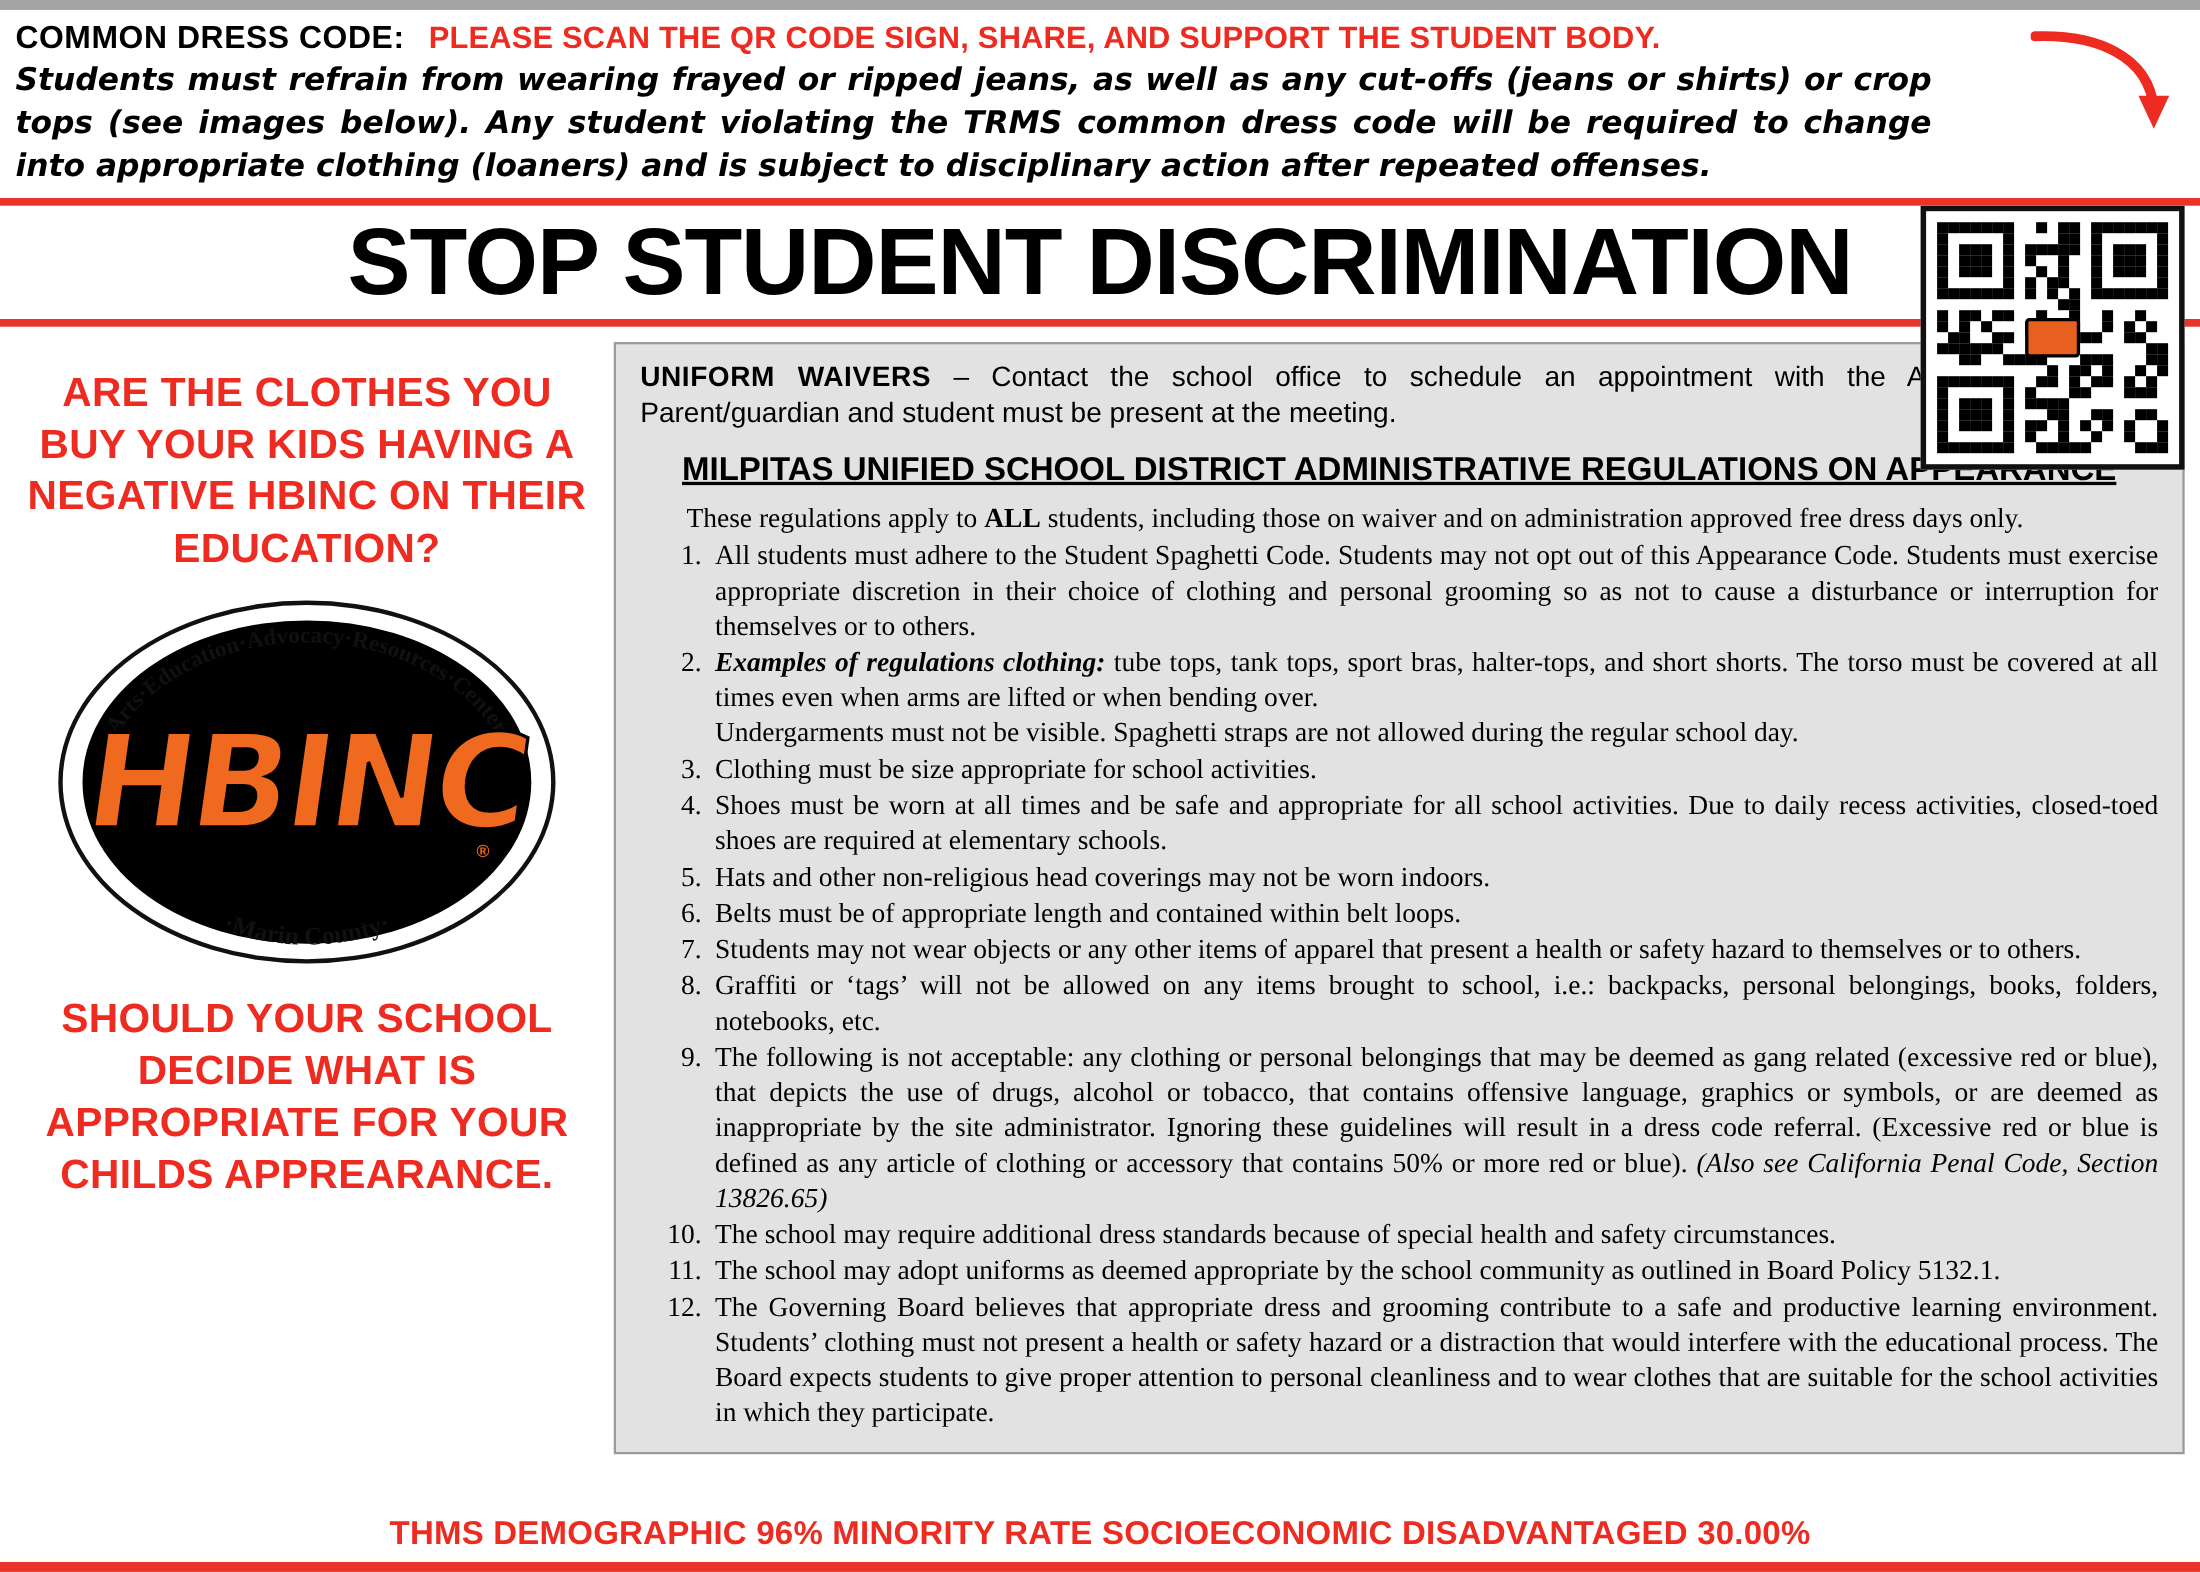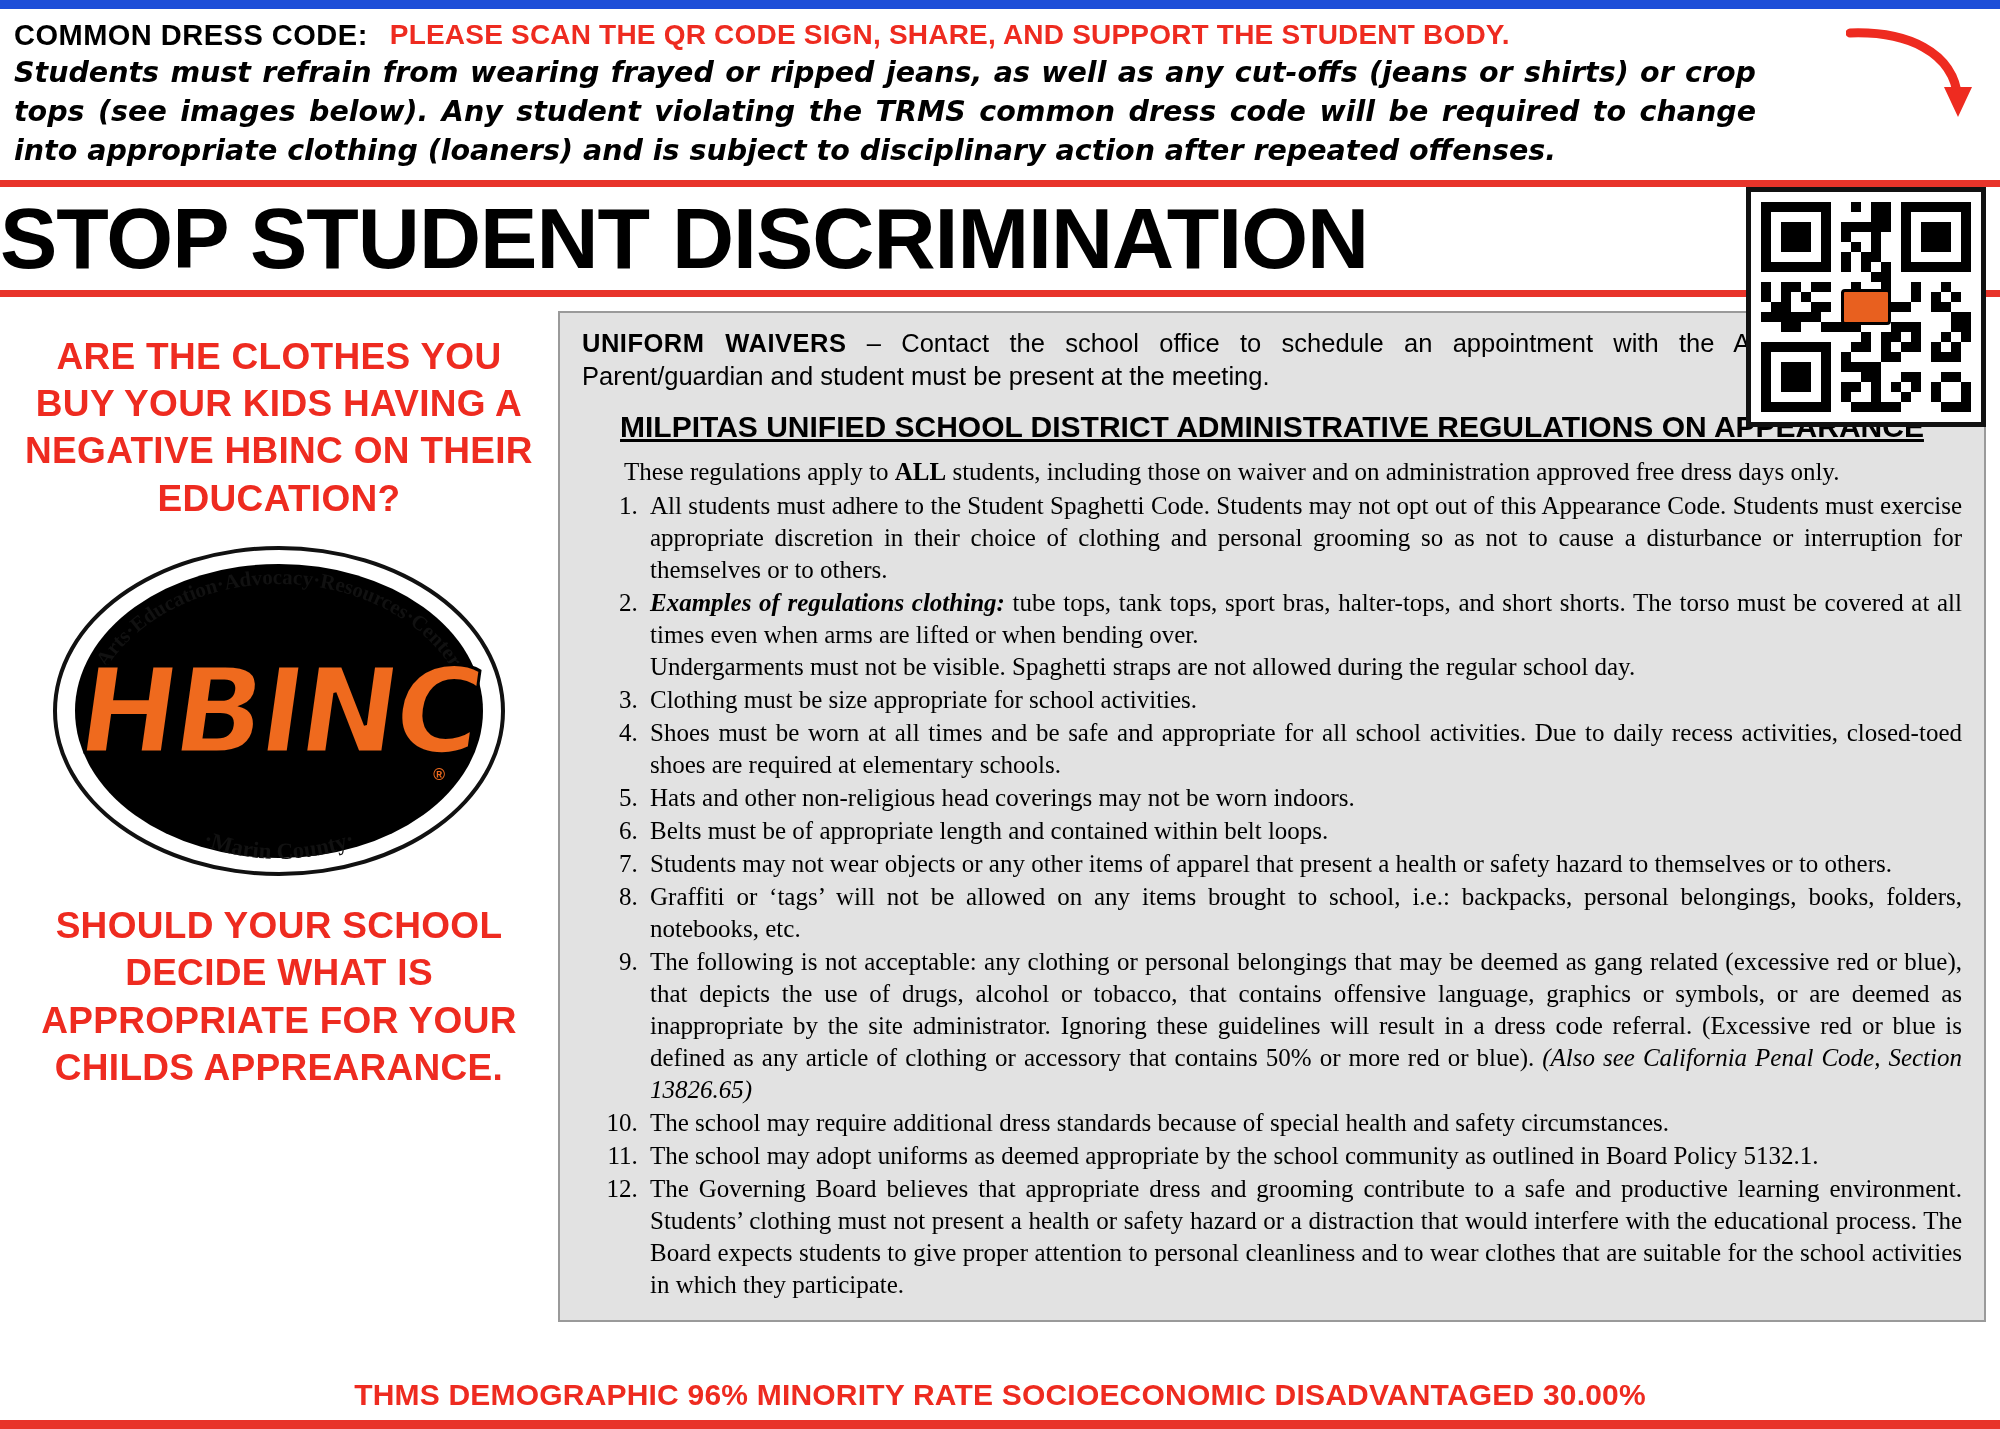--- a/index.html
+++ b/index.html
@@ -12,21 +12,21 @@
     height: 1429px;
     font-family: "Liberation Sans", sans-serif;
     overflow: hidden;
     position: relative;
   }
   .page {
     position: relative;
     width: 2000px;
     height: 1429px;
     box-sizing: border-box;
-    border-top: 9px solid #1d4ed8;
+    border-top: 9px solid #a3a3a3;
     border-bottom: 9px solid #e8342a;
     background: #fff;
   }
 
   
   .top-block {
     position: relative;
     padding: 8px 14px 10px 14px;
   }
   .dress-line {
@@ -64,21 +64,21 @@
   .rule {
     height: 7px;
     background: #e8342a;
     width: 100%;
   }
 
   
   .headline-band {
     position: relative;
     padding: 6px 0 6px 0;
-    text-align: left;
+    text-align: center;
   }
   .headline {
     font-family: "Liberation Sans", sans-serif;
     font-weight: bold;
     font-size: 86px;
     letter-spacing: -1px;
     line-height: 1.05;
     white-space: nowrap;
   }
 

